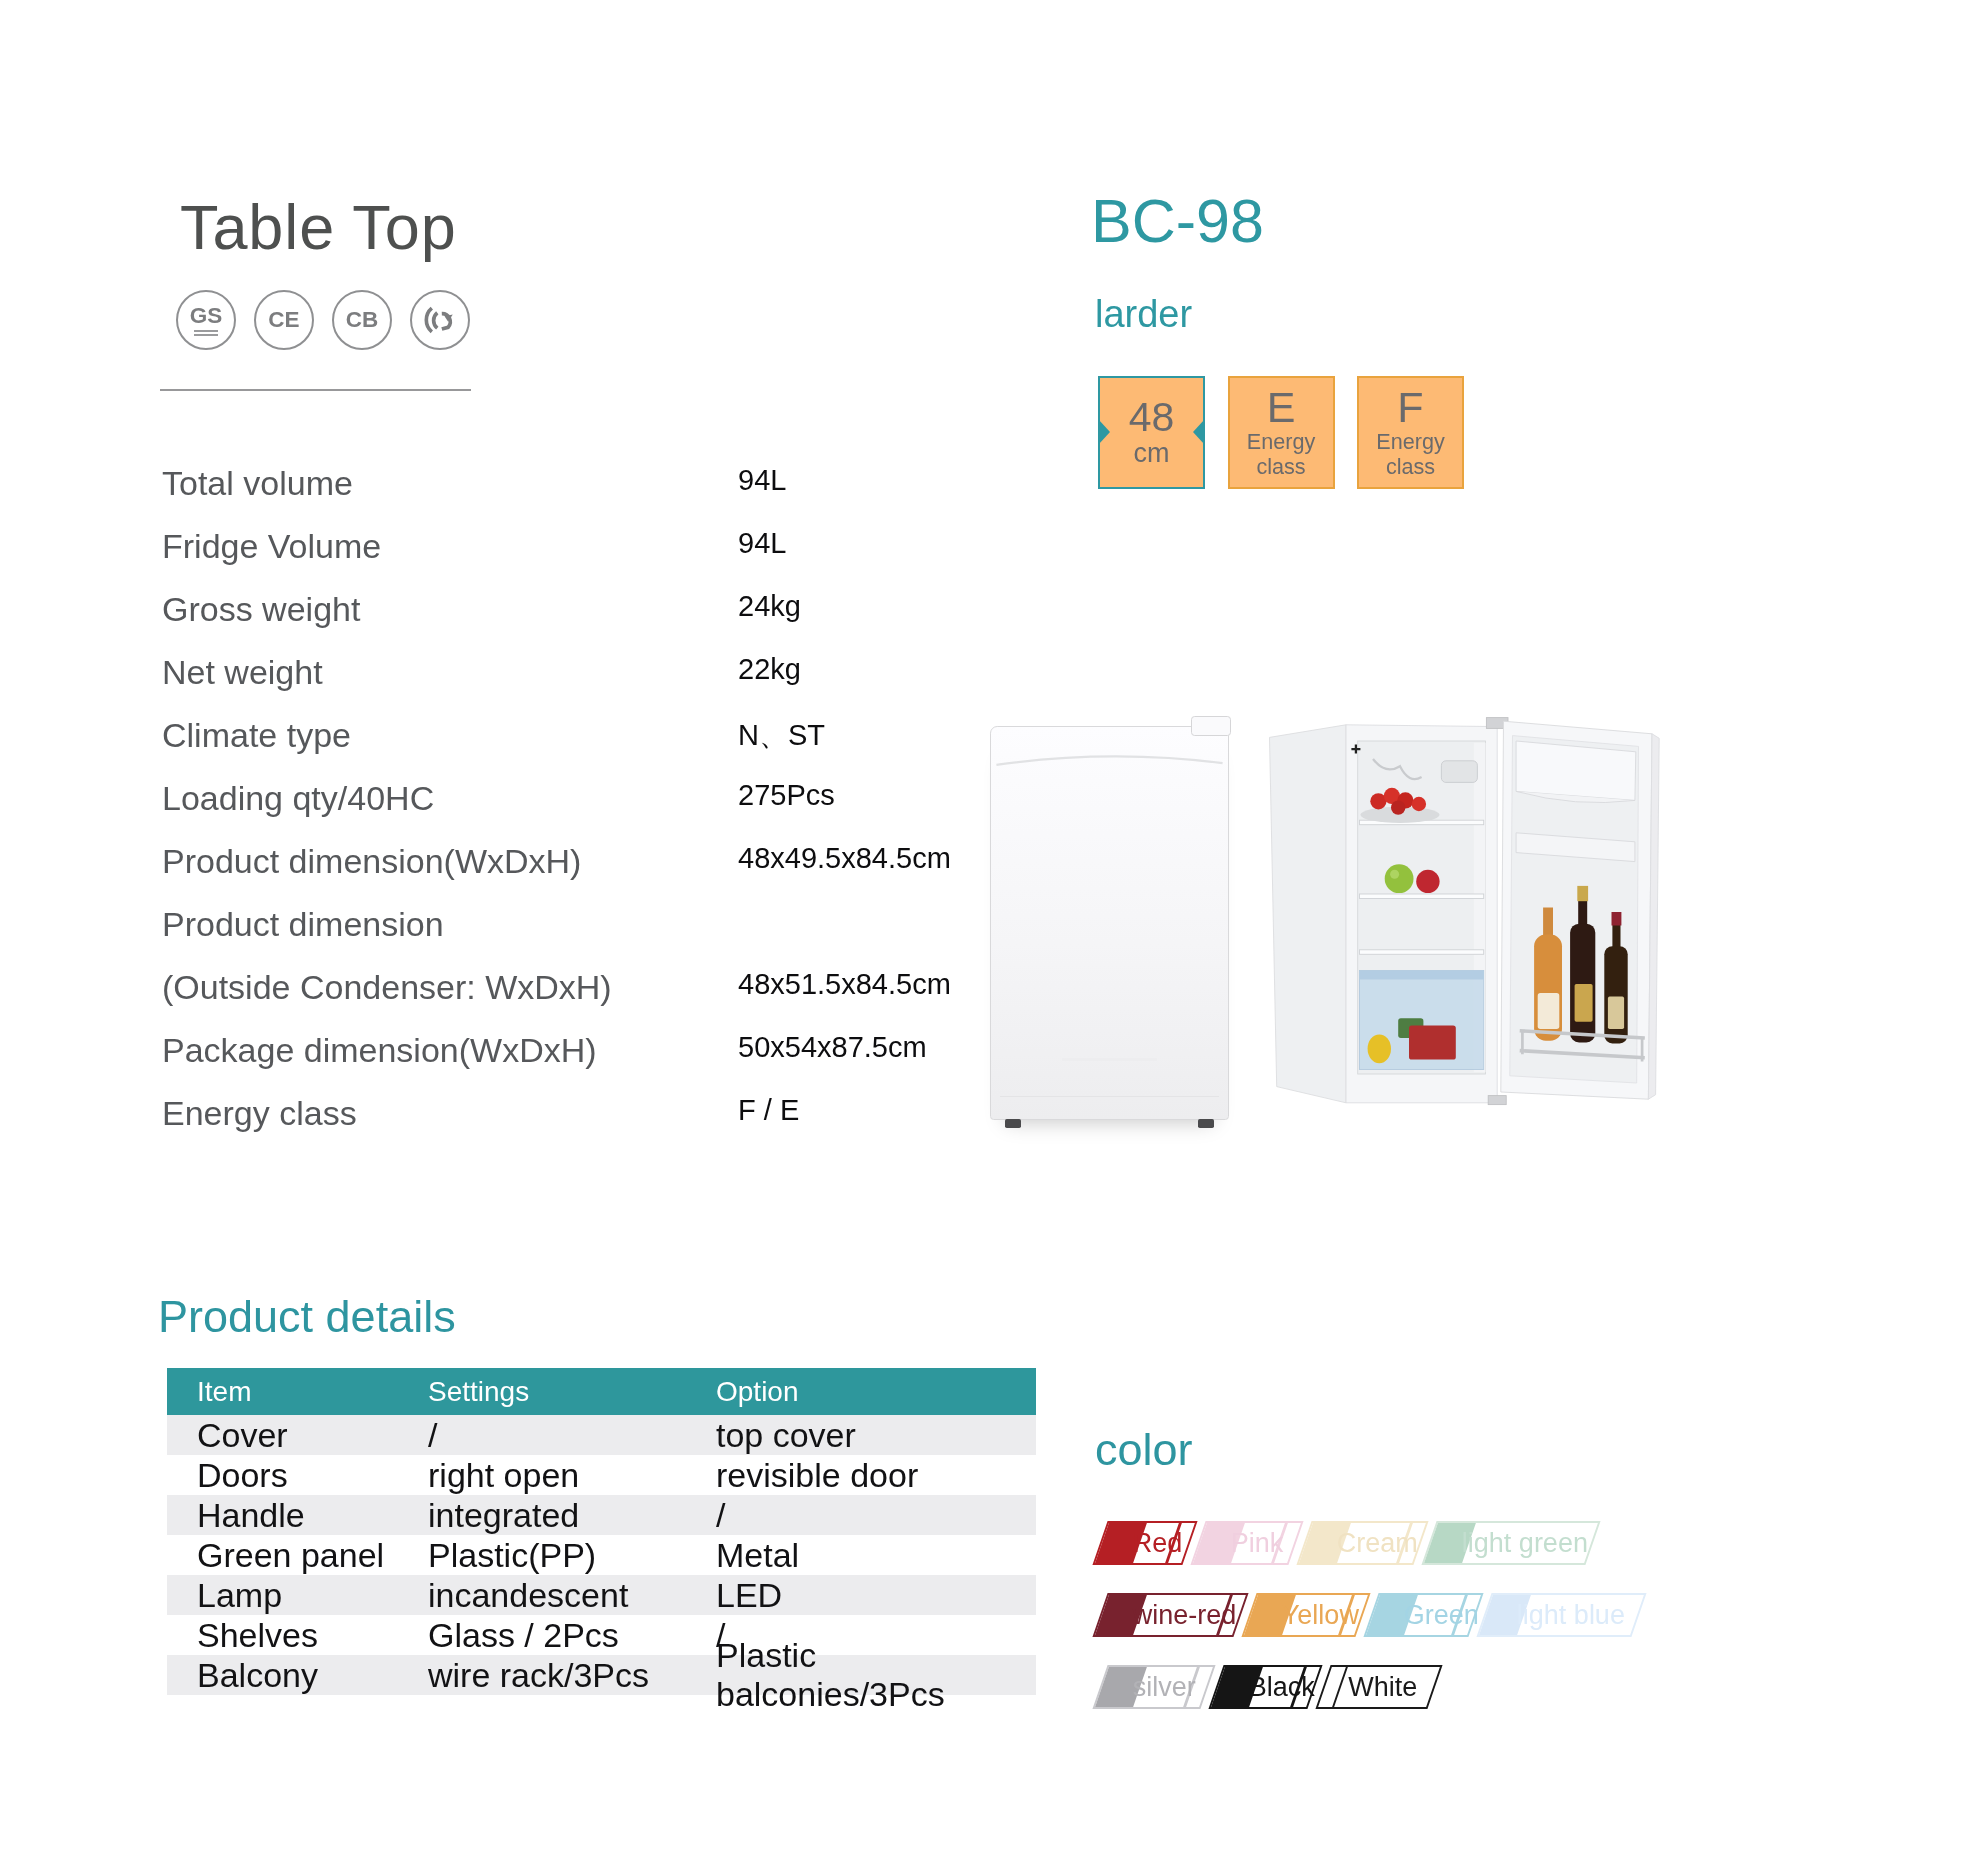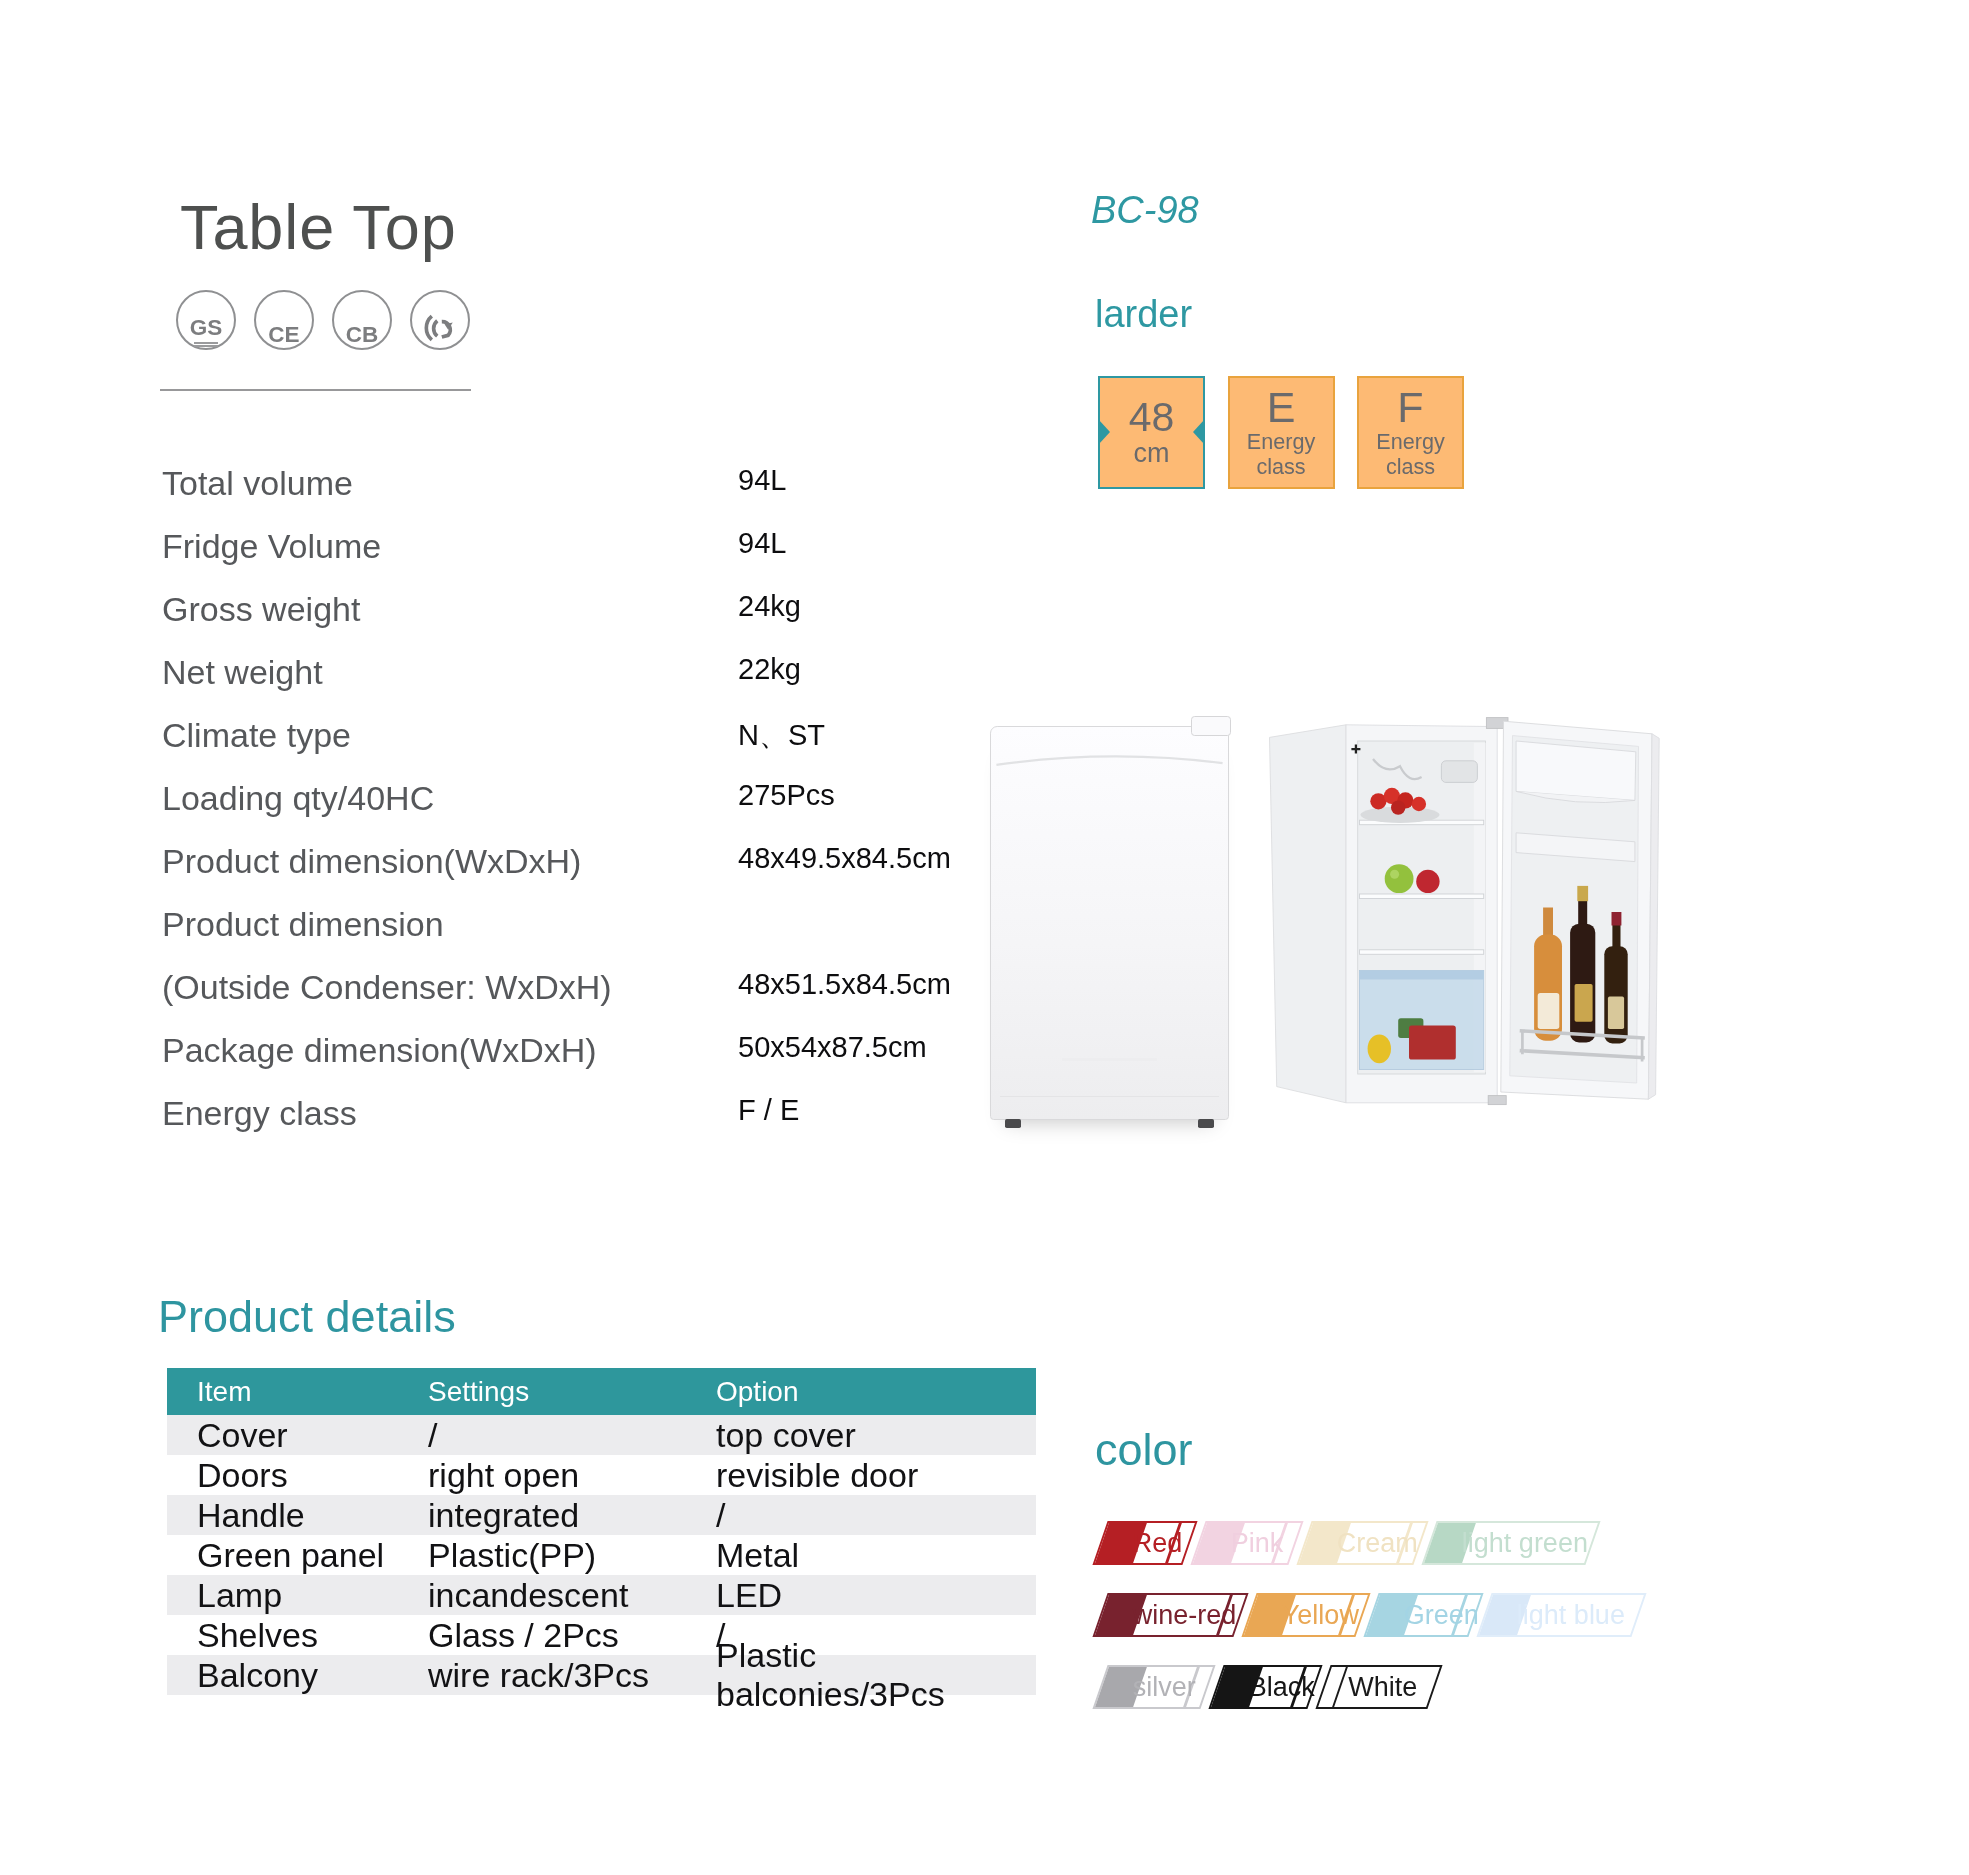--- a/index.html
+++ b/index.html
@@ -8,34 +8,34 @@
     font-family:"Liberation Sans", sans-serif;overflow:hidden;
   }
   
   .page-title{
     position:absolute;left:180px;top:196px;font-size:63px;color:#4e504f;
     letter-spacing:0.9px;line-height:1;
   }
   .cert-row{position:absolute;left:176px;top:290px;display:flex;gap:18px;}
   .cert-circle{
     width:56px;height:56px;border:2.7px solid #8f9092;border-radius:50%;
-    display:flex;flex-direction:column;align-items:center;justify-content:flex-end;
+    display:flex;flex-direction:column;align-items:center;justify-content:center;
     color:#7c7d7f;font-weight:bold;font-size:22.5px;letter-spacing:0;
   }
   .cert-sub{width:23.4px;height:6.3px;display:flex;flex-direction:column;gap:1.8px;margin-top:0.9px;}
   .cert-sub i{display:block;height:1.8px;background:#9a9b9d;}
   .divider{position:absolute;left:160px;top:389px;width:311px;height:1.8px;background:#98989a;}
 
   .spec-list{position:absolute;left:162px;top:464px;width:1098px;}
   .spec-row{position:absolute;left:0;height:38px;width:100%;}
   .spec-label{position:absolute;left:0;font-size:34px;color:#56585b;white-space:nowrap;}
   .spec-value{position:absolute;left:576px;font-size:29px;color:#0d0d0f;white-space:nowrap;}
 
   
-  .model-name{position:absolute;left:1091px;top:191px;font-size:38px;color:#2e98a2;line-height:1;font-style:italic;}
+  .model-name{position:absolute;left:1091px;top:191px;font-size:61px;color:#2e98a2;line-height:1;}
   .model-type{position:absolute;left:1095px;top:295px;font-size:38px;color:#2e98a2;line-height:1;}
 
   .badge-row{position:absolute;left:1098px;top:376px;display:flex;gap:22.5px;}
   .badge{width:103px;height:109px;border:2.7px solid;display:flex;flex-direction:column;
          align-items:center;justify-content:center;background:#fdba74;position:relative;}
   .badge.width-badge{border-color:#2e98a2;}
   .badge.energy-badge{border-color:#e9a33d;}
   .wb-value{font-size:41px;color:#6a6a6c;line-height:1.05;}
   .wb-unit{font-size:27px;color:#6a6a6c;line-height:1.1;}
   .eb-grade{font-size:43px;color:#6a6a6c;line-height:1.05;}

